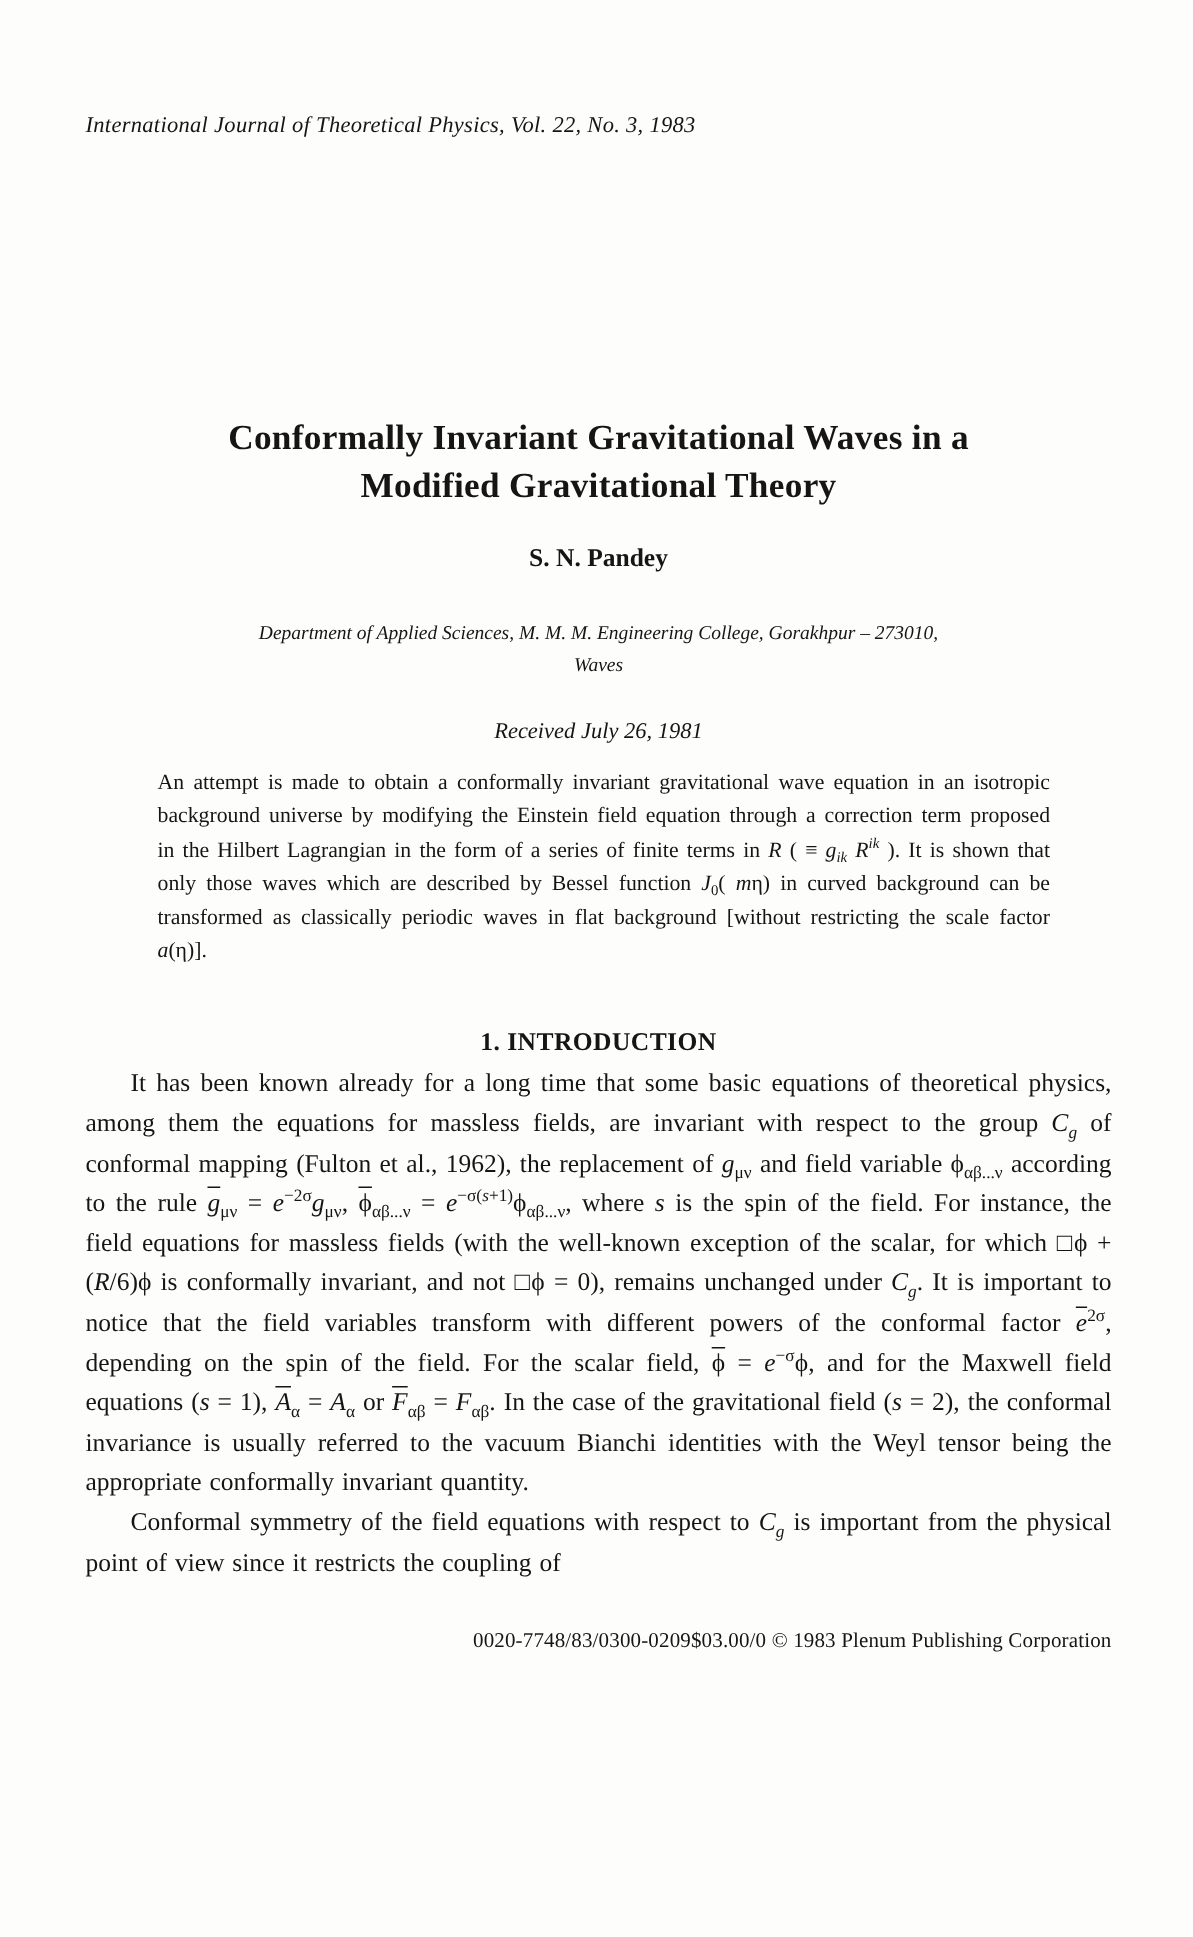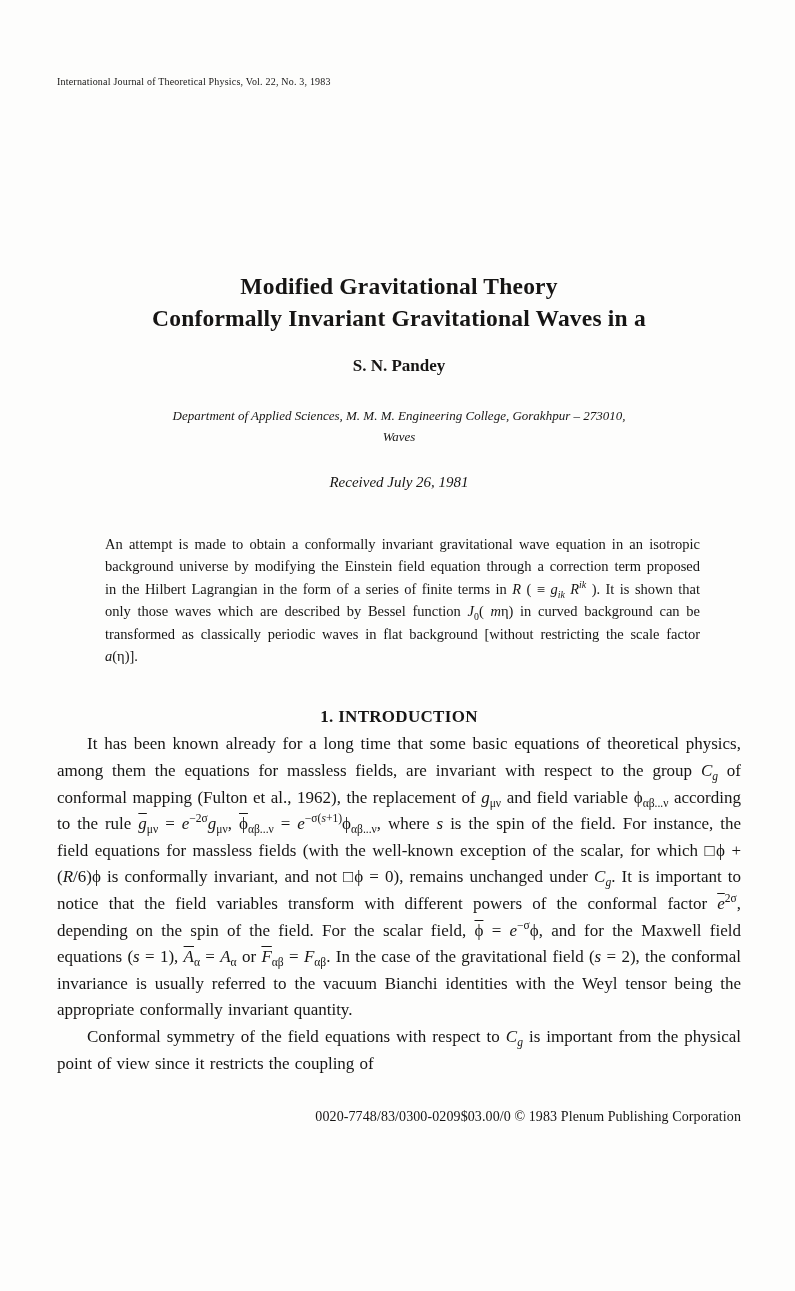--- a/index.html
+++ b/index.html
@@ -11,21 +11,22 @@
     overflow: hidden;
   }
   .page {
     box-sizing: border-box;
     width: 795px; height: 1291px;
     padding: 0 54px 0 57px;
     position: relative;
   }
   .journal-line {
     margin-top: 76px;
-    font-size: 10px;
+    font-style: italic;
+    font-size: 15px;
     letter-spacing: 0.2px;
   }
   .title-block {
     margin-top: 184px;
     text-align: center;
     font-weight: bold;
     font-size: 23.5px;
     line-height: 31.5px;
     letter-spacing: 0.2px;
   }
@@ -42,21 +43,21 @@
     font-size: 13px;
     line-height: 21px;
   }
   .received {
     margin-top: 27px;
     text-align: center;
     font-style: italic;
     font-size: 15px;
   }
   .abstract {
-    margin-top: 42px;
+    margin-top: 14px;
     padding: 0 41px 0 48px;
     font-size: 14.5px;
     line-height: 22.4px;
     text-align: justify;
     word-spacing: 1.5px;
   }
   .section-heading {
     margin-top: 40px;
     text-align: center;
     font-weight: bold;
@@ -89,22 +90,22 @@
   i sub, i sup { font-style: italic; }
 </style>
 </head>
 <body>
 
 <div class="page">
 
   <div class="journal-line">International Journal of Theoretical Physics, Vol. 22, No. 3, 1983</div>
 
   <div class="title-block">
+    <div>Conformally Invariant Gravitational Waves in a</div>
     <div>Modified Gravitational Theory</div>
-    <div>Conformally Invariant Gravitational Waves in a</div>
   </div>
 
   <div class="author">S. N. Pandey</div>
 
   <div class="affiliation">
     <div>Department of Applied Sciences, M. M. M. Engineering College, Gorakhpur – 273010,</div>
     <div>Waves</div>
   </div>
 
   <div class="received">Received July 26, 1981</div>

